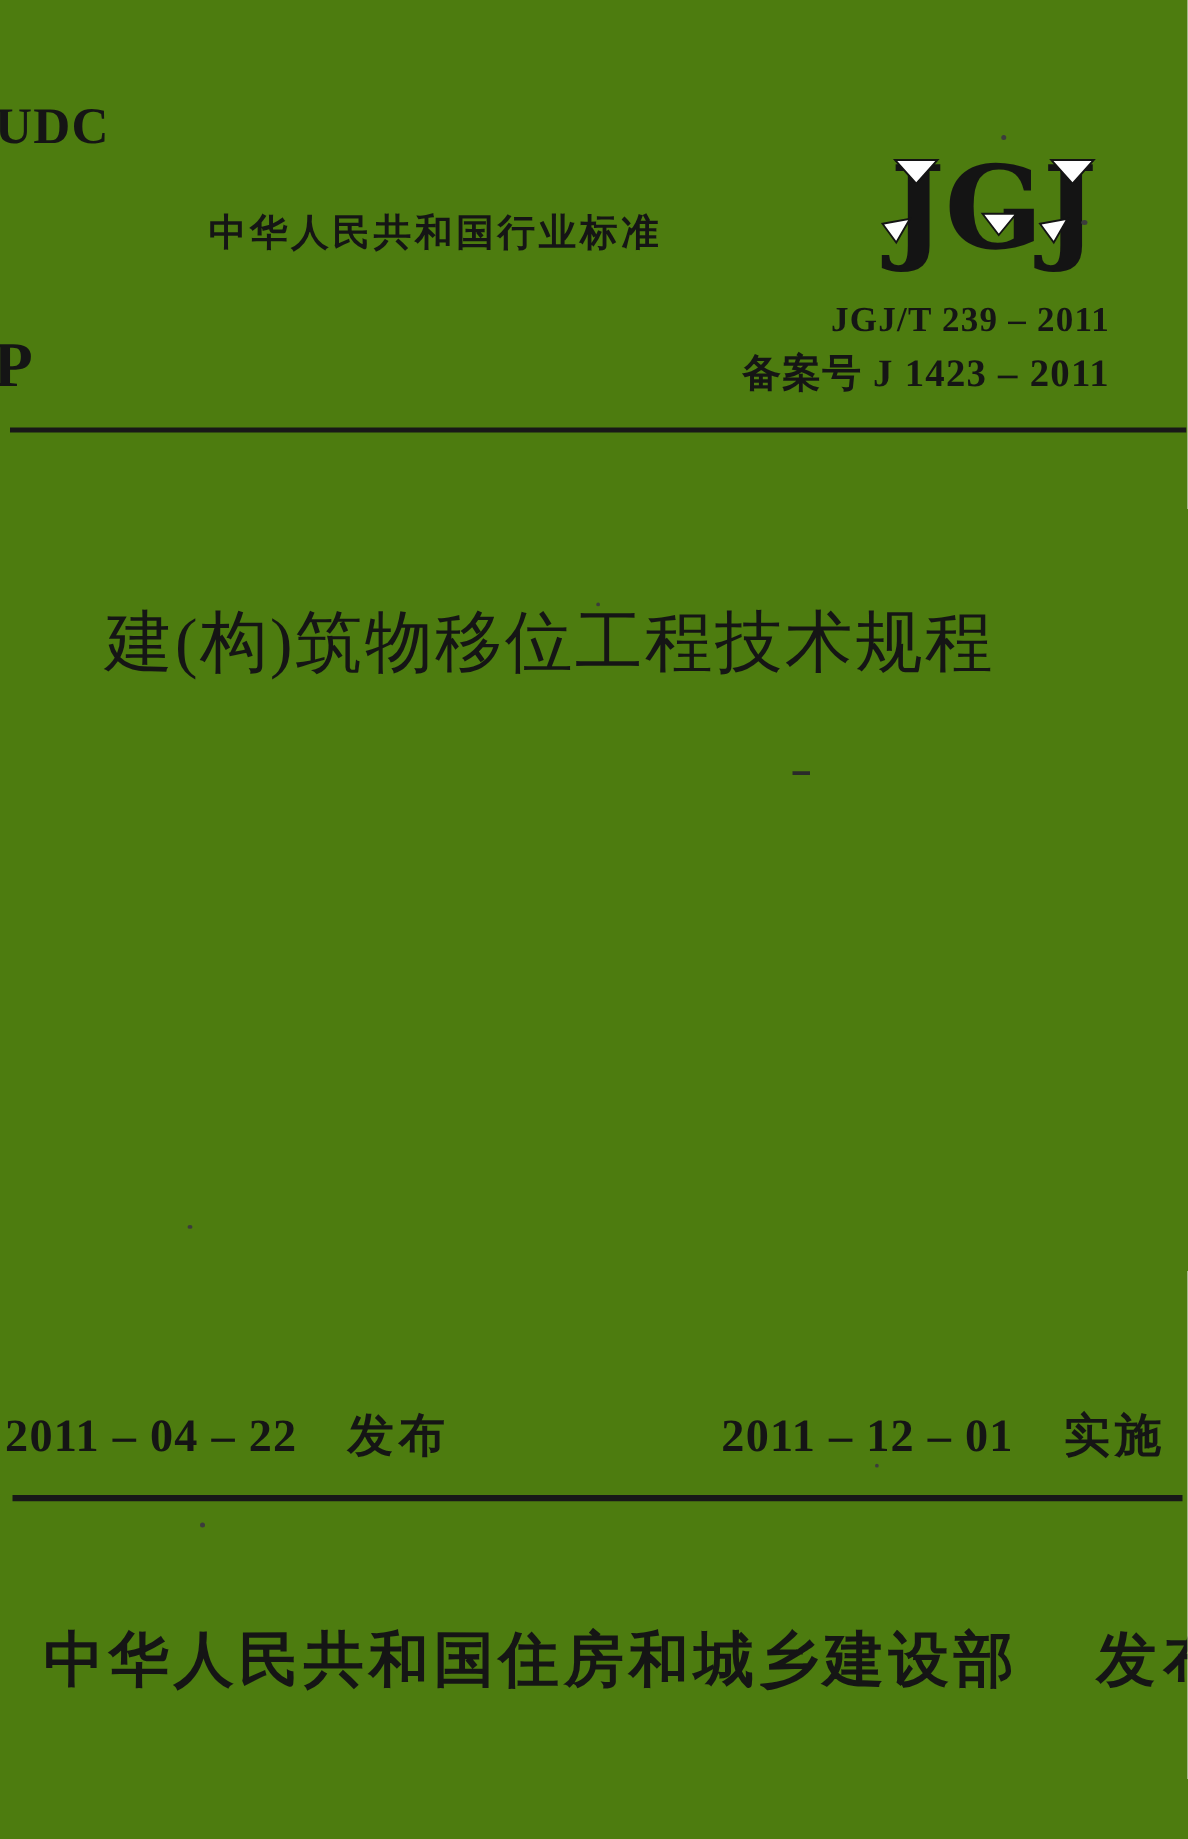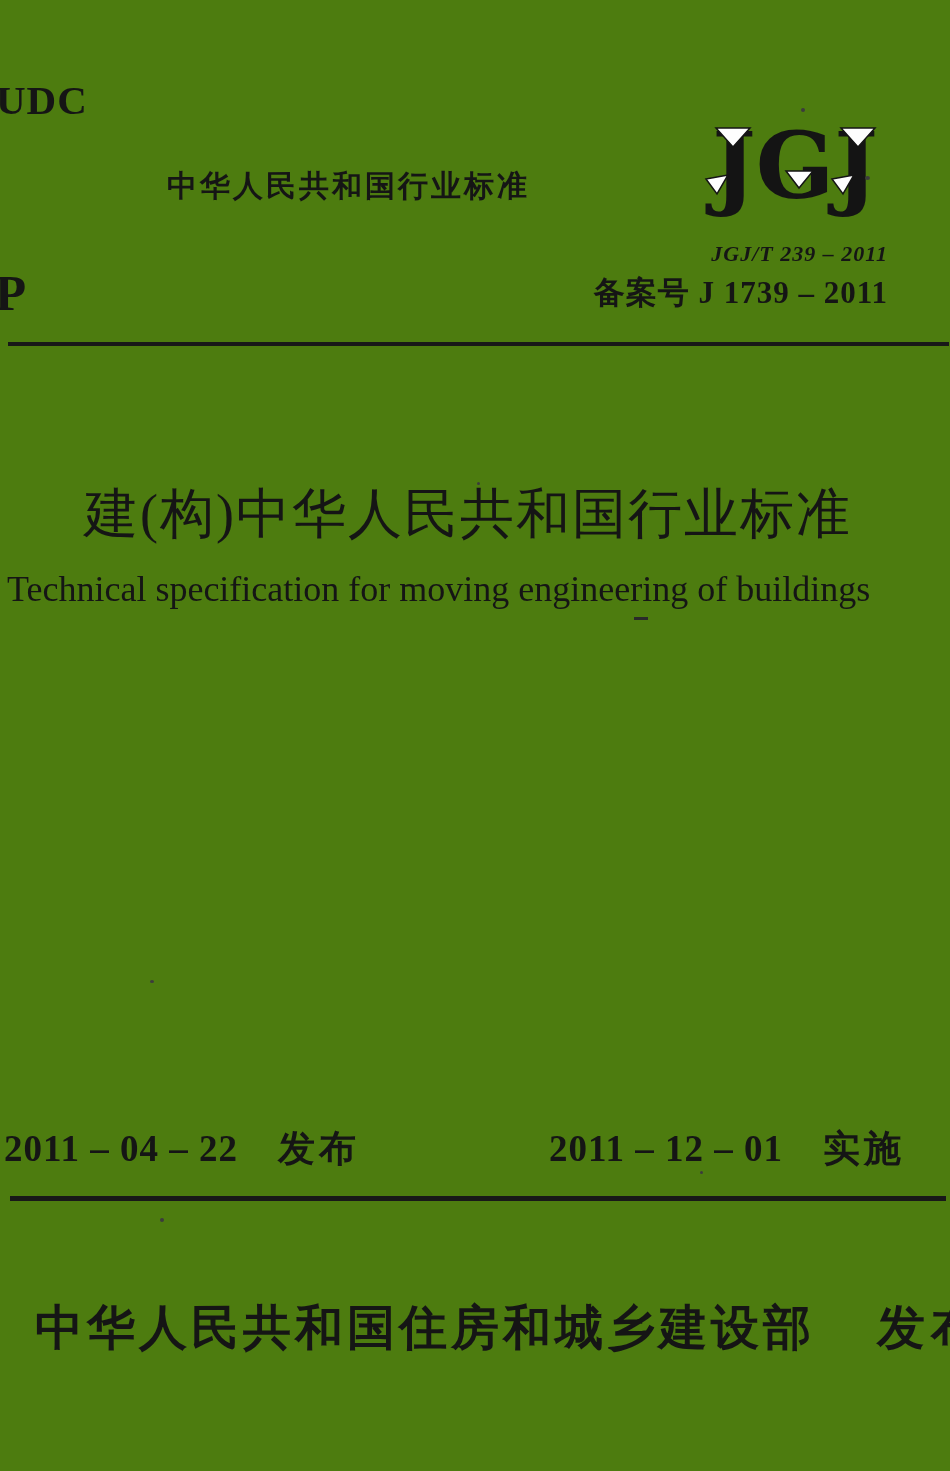--- a/index.html
+++ b/index.html
@@ -21,21 +21,21 @@
   .std-type{
     position:absolute;left:167px;top:166px;
     font-size:30px;font-weight:bold;letter-spacing:3px;
     white-space:nowrap;
   }
   .logo{position:absolute;left:700px;top:124px;}
   .num-block{
     position:absolute;right:62px;top:241px;
     text-align:right;white-space:nowrap;
   }
-  .std-number{font-size:22px;font-weight:bold;letter-spacing:1px;font-style:italic;}
+  .std-number{font-size:28px;font-weight:bold;letter-spacing:1px;}
   .record-number{font-size:31px;font-weight:bold;margin-top:5px;letter-spacing:1px;}
   .p-label{
     position:absolute;left:-5px;top:264px;
     font-size:51px;font-weight:bold;
   }
   .rule{position:absolute;background:#181818;}
   .rule-top{left:8px;top:342px;width:941px;height:4px;}
   .rule-bottom{left:10px;top:1196px;width:936px;height:5px;}
 
   .title-cn{
@@ -46,21 +46,21 @@
   .title-en{
     position:absolute;left:7px;top:568px;
     font-size:36px;white-space:nowrap;letter-spacing:0px;
   }
   .mark-dash{
     position:absolute;left:634px;top:617px;width:14px;height:3px;background:#2a2a2a;
   }
 
   .date-group{position:absolute;top:1124px;white-space:nowrap;}
   .date-group-left{left:4px;}
-  .date-group-right{left:549px;}
+  .date-group-right{left:577px;}
   .date-value{font-size:37px;font-weight:bold;letter-spacing:1px;}
   .date-label{font-size:37px;font-weight:bold;margin-left:40px;letter-spacing:4px;}
 
   .publisher-row{
     position:absolute;left:35px;top:1296px;white-space:nowrap;
     font-size:48px;font-weight:bold;
   }
   .publisher-name{letter-spacing:4px;}
   .publisher-label{margin-left:62px;letter-spacing:6px;}
 
@@ -81,30 +81,29 @@
       <polygon points="16,4 50,4 33,23"></polygon>
       <polygon points="6,55 28,51 17,70"></polygon>
       <polygon points="86,47 113,47 99,64"></polygon>
       <polygon points="141,4 175,4 158,23"></polygon>
       <polygon points="132,55 154,51 143,70"></polygon>
     </g>
   </svg>
 
   <div class="num-block">
     <div class="std-number serif">JGJ/T 239 – 2011</div>
-    <div class="record-number serif">备案号 J 1739 – 2011</div>
+    <div class="record-number serif">备案号 J 1423 – 2011</div>
   </div>
 
   <div class="p-label serif">P</div>
 
   <div class="rule rule-top"></div>
 
-  <h1 class="title-cn">建(构)中华人民共和国行业标准</h1>
+  <h1 class="title-cn">建(构)筑物移位工程技术规程</h1>
 
-  <div class="title-en serif">Technical specification for moving engineering of buildings</div>
   <div class="mark-dash"></div>
 
   <div class="date-group date-group-left">
     <span class="date-value serif">2011 – 04 – 22</span><span class="date-label sans">发布</span>
   </div>
 
   <div class="date-group date-group-right">
     <span class="date-value serif">2011 – 12 – 01</span><span class="date-label sans">实施</span>
   </div>
 

